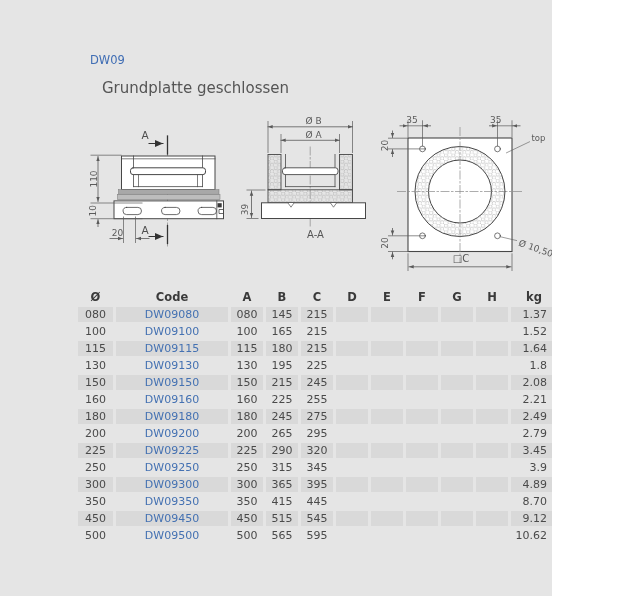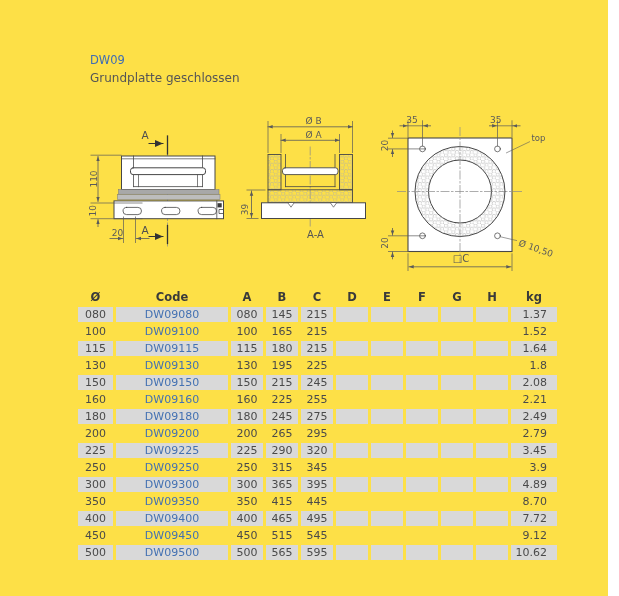--- a/index.html
+++ b/index.html
@@ -1,20 +1,20 @@
 <!DOCTYPE html>
 <html><head>
 <meta charset="utf-8">
 <style>
   html,body{margin:0;padding:0;background:#fff;}
-  .page{position:relative;width:608px;height:596px;background:#fde047;overflow:hidden;
+  .page{position:relative;width:552px;height:596px;background:#e5e5e5;overflow:hidden;
         font-family:"DejaVu Sans",sans-serif;}
   .titleblock{position:absolute;left:90px;top:53px;}
   .title-code{font-size:11.5px;color:#3f6db4;margin:0 0 4px 0;}
-  .title-name{font-size:12px;color:#555555;margin:0;}
+  .title-name{font-size:15px;color:#555555;margin:12px;}
   .drawings{position:absolute;left:0;top:0;width:619px;height:282px;}
   svg text{font-family:"DejaVu Sans",sans-serif;fill:#5a5a5a;font-size:9px;}
   svg .seclabel{font-size:10.5px;fill:#4f4f4f;}
   svg .secname{font-size:10px;fill:#555;}
   svg .dia{font-size:9px;}
   .table-wrap{position:absolute;left:75px;top:287px;width:486px;}
   table.datatable{border-collapse:separate;border-spacing:3px 2px;table-layout:fixed;
         width:485px;font-size:11px;color:#4a4a4a;}
   table.datatable th{font-weight:bold;color:#3a3a3a;font-size:11.5px;height:16px;padding:0;
         text-align:center;white-space:nowrap;}
@@ -359,33 +359,20 @@
             <td>415</td>
             <td>445</td>
             <td></td>
             <td></td>
             <td></td>
             <td></td>
             <td></td>
             <td>8.70</td>
           </tr>
           <tr>
-            <td>400</td>
-            <td><span class="code-link">DW09400</span></td>
-            <td>400</td>
-            <td>465</td>
-            <td>495</td>
-            <td></td>
-            <td></td>
-            <td></td>
-            <td></td>
-            <td></td>
-            <td>7.72</td>
-          </tr>
-          <tr>
             <td>450</td>
             <td><span class="code-link">DW09450</span></td>
             <td>450</td>
             <td>515</td>
             <td>545</td>
             <td></td>
             <td></td>
             <td></td>
             <td></td>
             <td></td>

